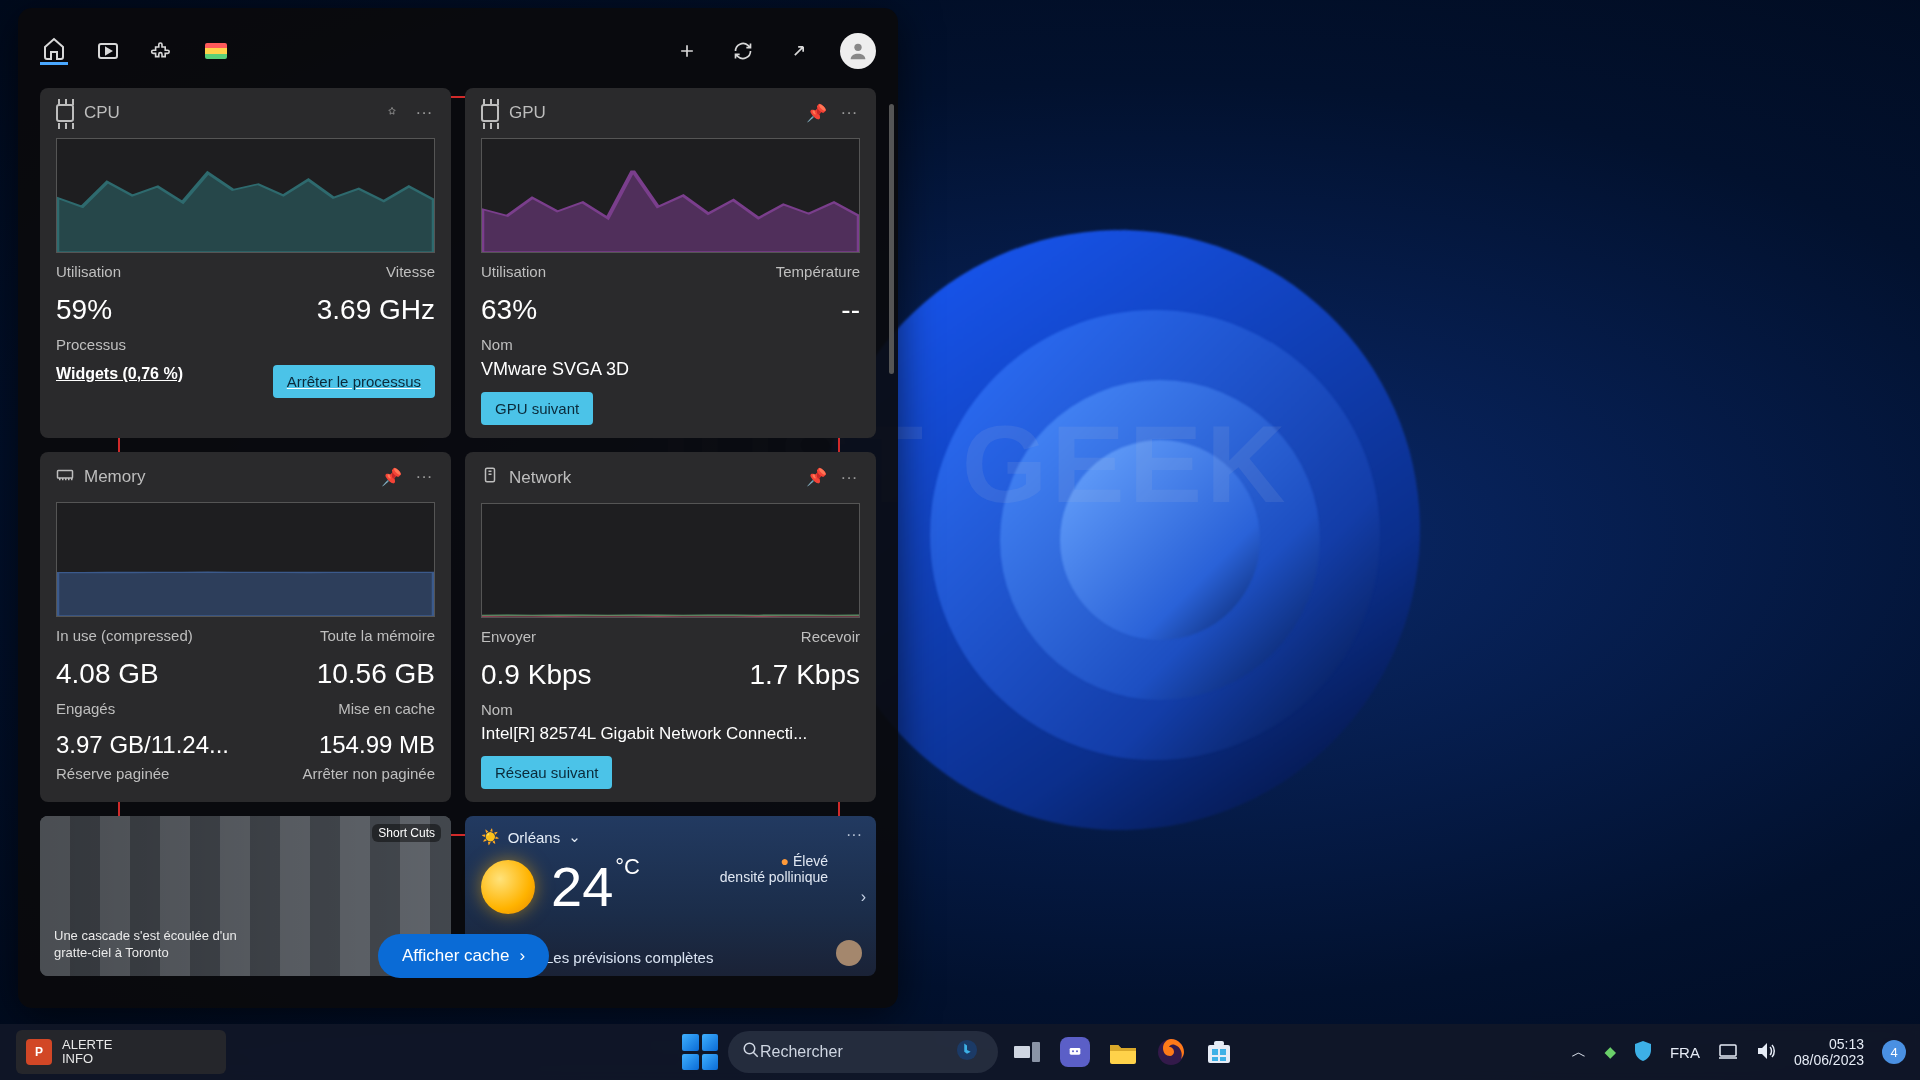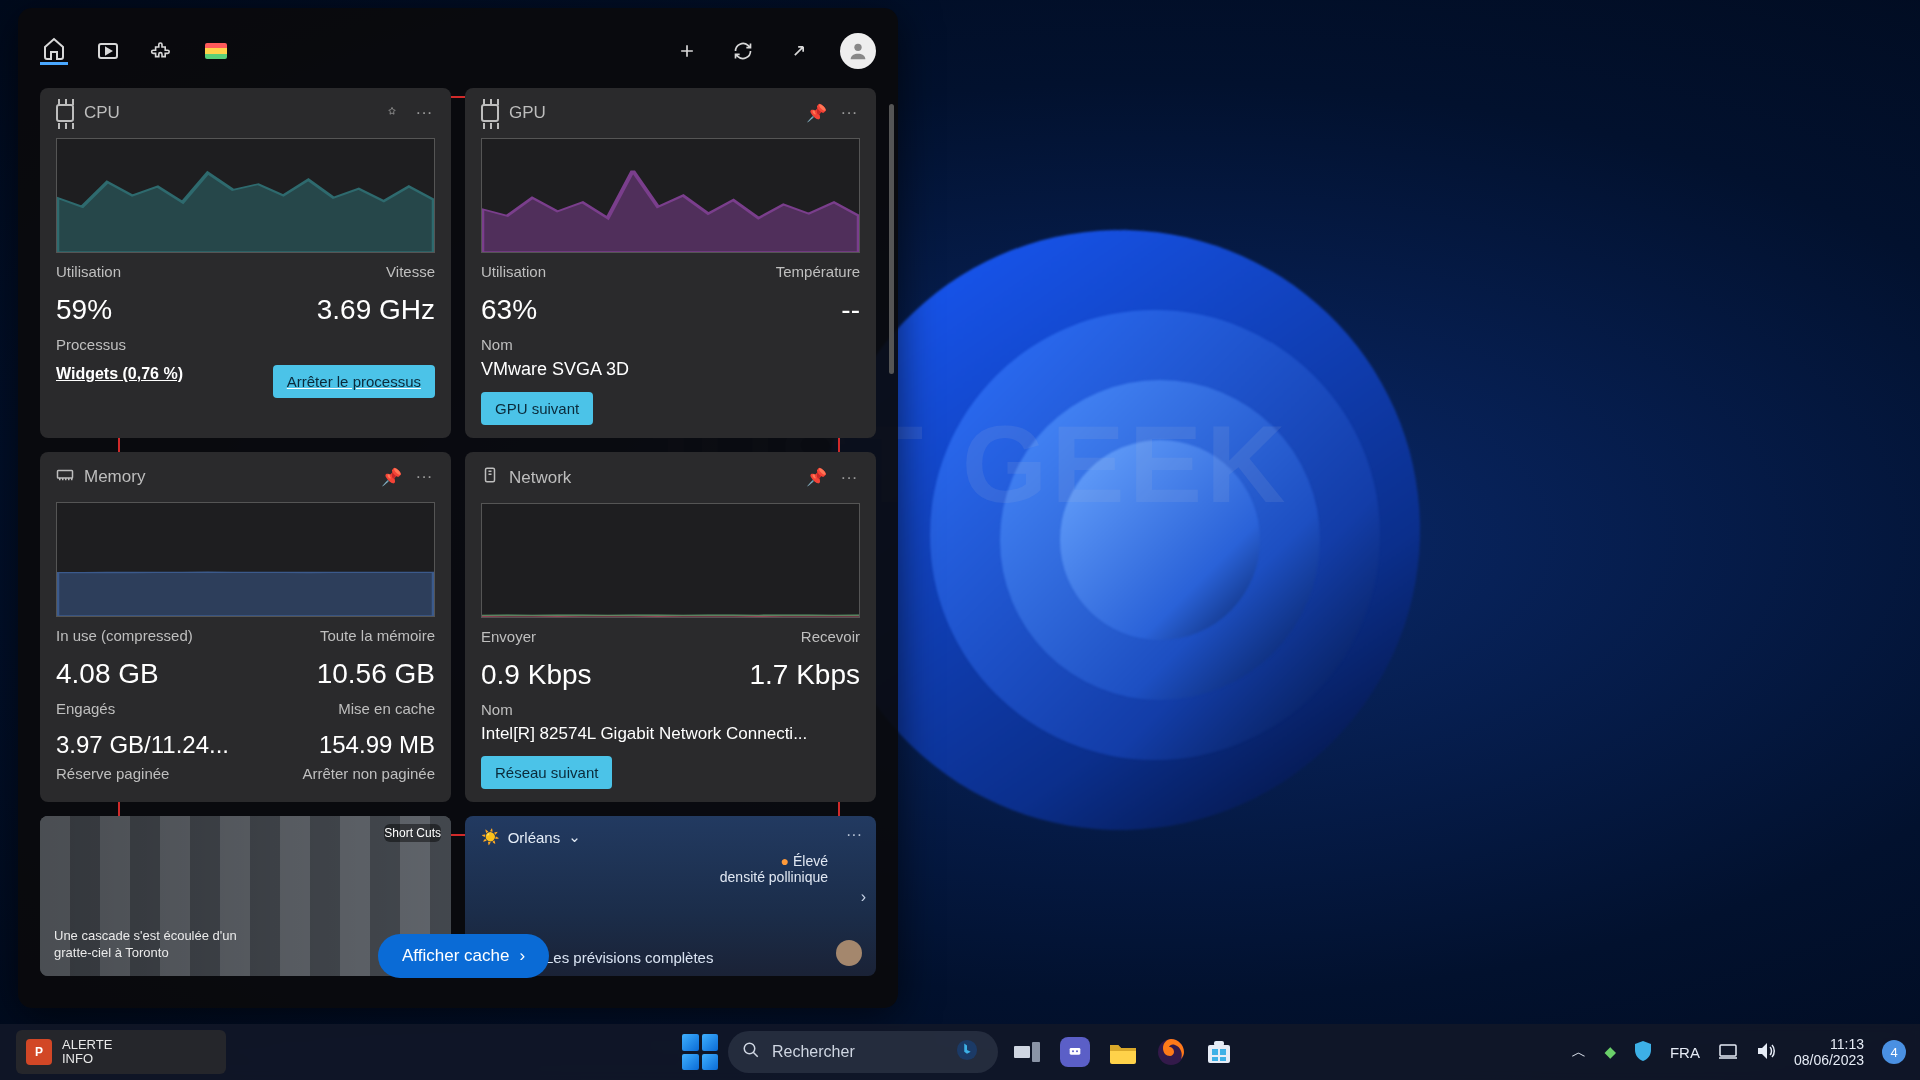--- a/index.html
+++ b/index.html
@@ -48,21 +48,21 @@
 
   .scrollbar{position:absolute;right:4px;top:96px;width:5px;height:270px;background:#555;border-radius:3px;}
 
   
   .lower-row{display:grid;grid-template-columns:1fr 1fr;gap:14px;margin-top:14px;}
   .news-tile{height:160px;border-radius:8px;background:linear-gradient(180deg,#454a50 0%,#2b2f35 100%);position:relative;overflow:hidden;}
   .news-img{position:absolute;inset:0;background:
     linear-gradient(90deg,rgba(0,0,0,.3),rgba(0,0,0,.1)),
     repeating-linear-gradient(90deg,#6a6f76 0 30px,#4a4f56 30px 60px);}
   .news-cap{position:absolute;left:14px;bottom:14px;font-size:13px;color:#eaeaea;max-width:220px;line-height:1.35;}
-  .news-tag{position:absolute;right:10px;top:8px;font-size:12px;color:#fff;background:rgba(0,0,0,.45);padding:2px 0;border-radius:6px;}
+  .news-tag{position:absolute;right:10px;top:8px;font-size:12px;color:#fff;background:rgba(0,0,0,.45);padding:2px 6px;border-radius:6px;}
   .show-more{position:absolute;left:338px;bottom:-2px;z-index:3;background:#0a6bd6;color:#fff;border:none;border-radius:30px;padding:12px 24px;font-size:17px;display:flex;align-items:center;gap:10px;cursor:pointer;}
 
   .weather{height:160px;border-radius:8px;background:linear-gradient(180deg,#223a61 0%,#1b2d4a 60%,#1a2236 100%);position:relative;padding:12px 16px;}
   .wx-loc{display:flex;align-items:center;gap:8px;color:#e5edf7;font-size:15px;}
   .wx-more{position:absolute;right:14px;top:10px;color:#b8c4d6;cursor:pointer;}
   .wx-main{display:flex;align-items:center;gap:16px;margin-top:8px;}
   .sun{width:54px;height:54px;border-radius:50%;background:radial-gradient(circle at 35% 35%,#ffe27a,#ffb300 60%,#e68600 100%);box-shadow:0 0 18px rgba(255,180,0,.5);}
   .wx-temp{font-size:56px;font-weight:300;}
   .wx-unit{font-size:22px;vertical-align:top;margin-left:2px;}
   .wx-right{position:absolute;right:48px;top:37px;text-align:right;font-size:14px;color:#e1e8f3;}
@@ -71,21 +71,21 @@
   .wx-dot{position:absolute;right:14px;bottom:10px;width:26px;height:26px;border-radius:50%;background:#a4876d;}
 
   
   .taskbar{position:absolute;left:0;bottom:0;width:100%;height:56px;background:rgba(18,24,40,0.85);backdrop-filter:blur(4px);display:flex;align-items:center;}
   .tb-left{position:absolute;left:16px;top:6px;width:210px;height:44px;background:rgba(40,40,44,.9);border-radius:6px;display:flex;align-items:center;gap:10px;padding:0 10px;}
   .pp-ico{width:26px;height:26px;background:#d24726;border-radius:4px;display:flex;align-items:center;justify-content:center;font-size:12px;font-weight:700;}
   .tb-left .txt{display:flex;flex-direction:column;font-size:13px;color:#e8e8e8;line-height:1.05;}
   .tb-center{margin:0 auto;display:flex;align-items:center;gap:10px;}
   .start{width:36px;height:36px;display:grid;grid-template-columns:1fr 1fr;grid-template-rows:1fr 1fr;gap:3px;cursor:pointer;}
   .start div{background:linear-gradient(135deg,#3fb0ff,#0a6bd6);border-radius:2px;}
-  .search{display:flex;align-items:center;gap:12px;background:rgba(40,48,66,.85);border-radius:24px;padding:8px 20px 8px 14px;width:270px;color:#cfd6e2;}
+  .search{display:flex;align-items:center;background:rgba(40,48,66,.85);border-radius:24px;padding:8px 20px 8px 14px;width:270px;color:#cfd6e2;}
   .tb-ico{width:38px;height:38px;display:flex;align-items:center;justify-content:center;border-radius:6px;cursor:pointer;}
   .tray{position:absolute;right:14px;display:flex;align-items:center;gap:18px;color:#e6ecf6;font-size:15px;}
   .tray .clock{text-align:right;font-size:14px;line-height:1.15;}
   .notif{width:24px;height:24px;border-radius:50%;background:#4a90e2;color:#fff;display:flex;align-items:center;justify-content:center;font-size:13px;}
 
   .ico-chip{width:18px;height:18px;border:2px solid currentColor;border-radius:3px;position:relative;}
   .ico-chip:before,.ico-chip:after{content:"";position:absolute;background:currentColor;}
   .ico-chip:before{width:2px;height:6px;left:7px;top:-7px;box-shadow:0 24px 0 currentColor,-7px 0 0 currentColor,-7px 24px 0 currentColor,7px 0 0 currentColor,7px 24px 0 currentColor;}
 </style>
 </head>
@@ -277,20 +277,24 @@
       <div class="news-tag">Short Cuts</div>
       <div class="news-cap">Une cascade s'est écoulée d'un gratte-ciel à Toronto</div>
     </div>
     <div class="weather">
       <div class="wx-loc">
         <span>☀️</span>
         <span>Orléans</span>
         <span>⌄</span>
       </div>
       <div class="wx-more">···</div>
+      <div class="wx-main">
+        <div class="sun"></div>
+        <div><span class="wx-temp">24</span><span class="wx-unit">°C</span></div>
+      </div>
       <div class="wx-right">
         <div><span style="color:#ff9a3a;">●</span> <span>Élevé</span></div>
         <div>densité pollinique</div>
       </div>
       <div class="wx-chev">›</div>
       <div class="wx-foot">Les prévisions complètes</div>
       <div class="wx-dot"></div>
     </div>
     <button class="show-more">
         <span>Afficher cache</span>
@@ -372,18 +376,18 @@
     <span>FRA</span>
     <span><svg width="20" height="16" viewBox="0 0 20 16" fill="none" stroke="currentColor" stroke-width="1.5">
           <rect x="2" y="2" width="16" height="11" rx="1"></rect>
           <path d="M1 15h18"></path>
         </svg></span>
     <span><svg width="20" height="18" viewBox="0 0 20 18" fill="currentColor">
           <path d="M2 6h4l5-5v16l-5-5H2z"></path>
           <path d="M14 5c2 2 2 6 0 8M16 3c3 3 3 9 0 12" fill="none" stroke="currentColor" stroke-width="1.5"></path>
         </svg></span>
     <div class="clock">
-      <div>11:13</div>
+      <div>05:13</div>
       <div>08/06/2023</div>
     </div>
     <div class="notif">4</div>
   </div>
 </div>
 
 </body></html>

